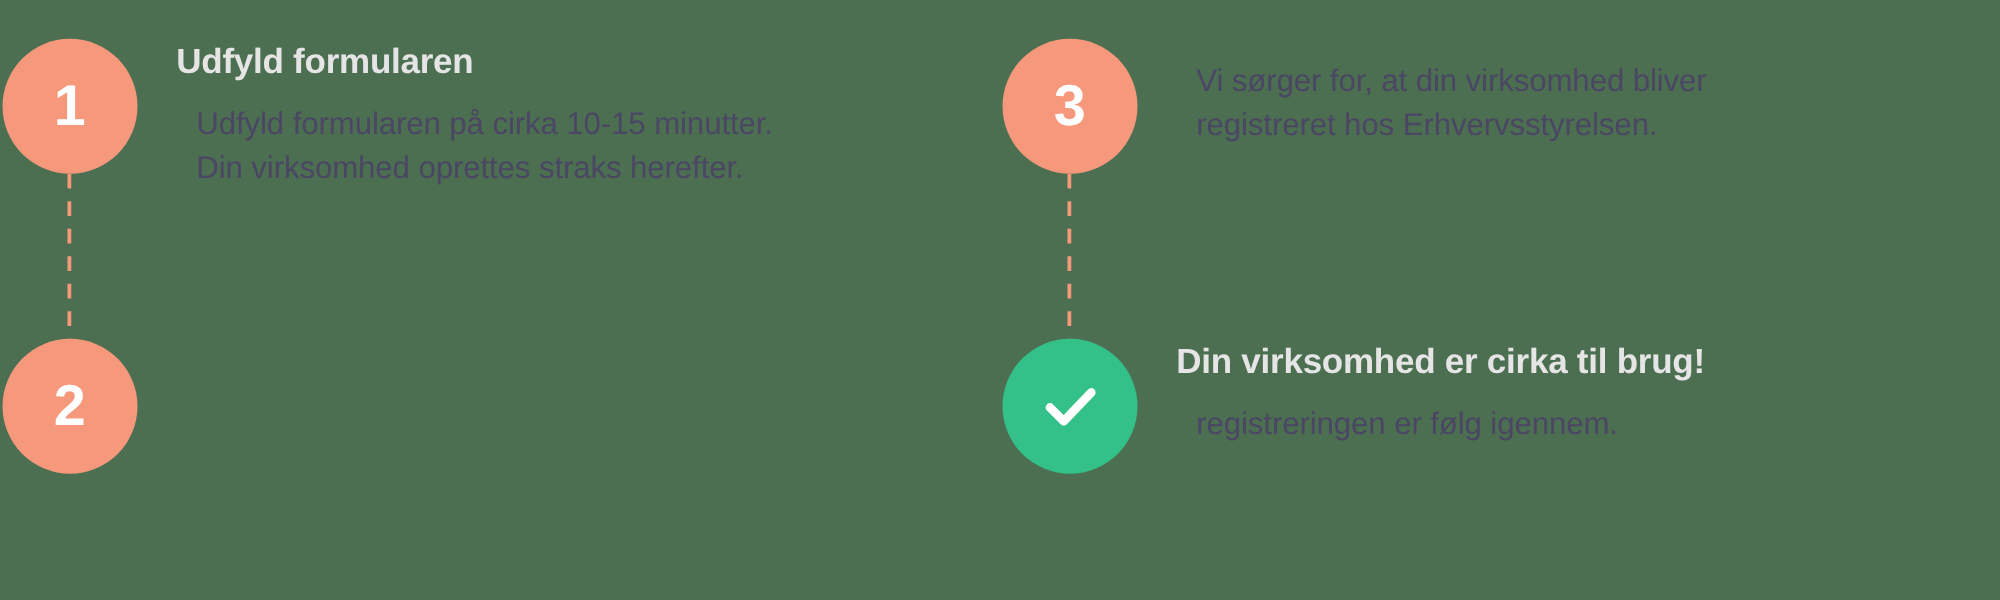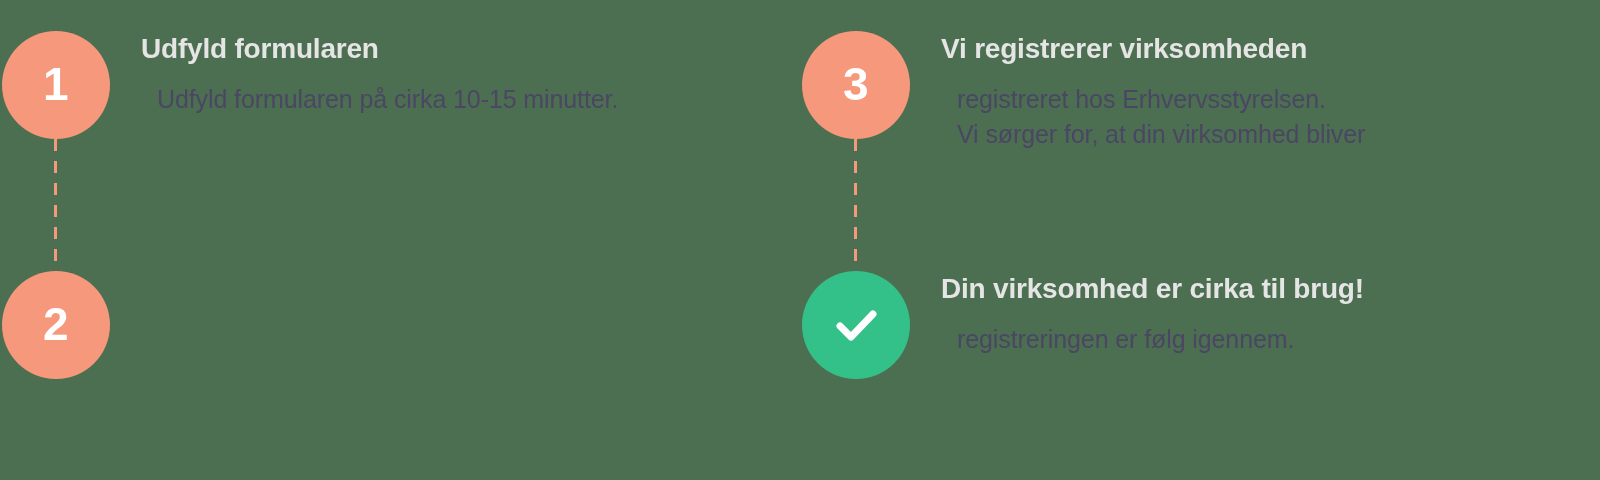--- a/index.html
+++ b/index.html
@@ -130,44 +130,44 @@
 
     <div class="step row1">
       <div class="marker salmon">
         <span class="marker-number">1</span>
       </div>
       <div class="connector"></div>
       <div class="text-block">
         <h3 class="step-title">Udfyld formularen</h3>
         <p class="step-body">
           <span class="step-body-line">Udfyld formularen på cirka 10-15 minutter.</span>
+          <span class="step-body-line">Din virksomhed oprettes straks herefter.</span>
         </p>
       </div>
     </div>
 
     <div class="step row2">
       <div class="marker salmon">
         <span class="marker-number">2</span>
       </div>
     </div>
 
   </div>
 
   <div class="column right">
 
     <div class="step row1">
       <div class="marker salmon">
         <span class="marker-number">3</span>
       </div>
       <div class="connector"></div>
       <div class="text-block">
-        <h3 class="step-title">Vi registrerer virksomheden</h3>
         <p class="step-body">
+          <span class="step-body-line">Vi sørger for, at din virksomhed bliver</span>
           <span class="step-body-line">registreret hos Erhvervsstyrelsen.</span>
-          <span class="step-body-line">Vi sørger for, at din virksomhed bliver</span>
         </p>
       </div>
     </div>
 
     <div class="step row2">
       <div class="marker green">
         <svg class="marker-check" viewBox="0 0 56 56">
           <path d="M12 29 L23 40 L45 17" fill="none" stroke="#ffffff" stroke-width="7" stroke-linecap="round" stroke-linejoin="round"></path>
         </svg>
       </div>

